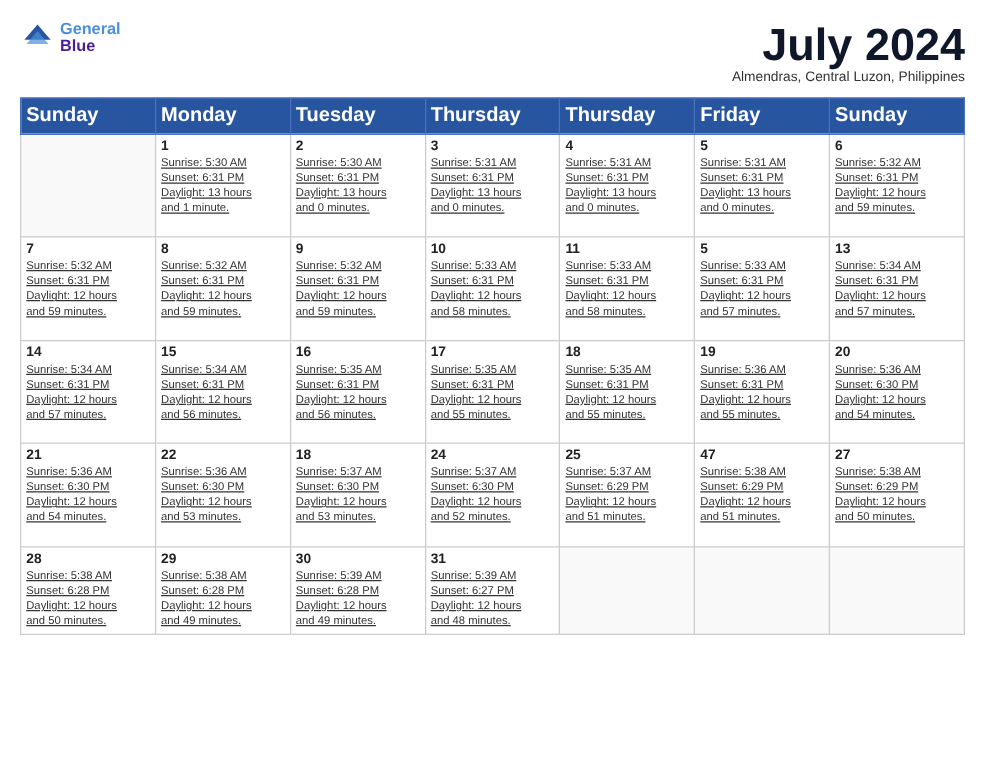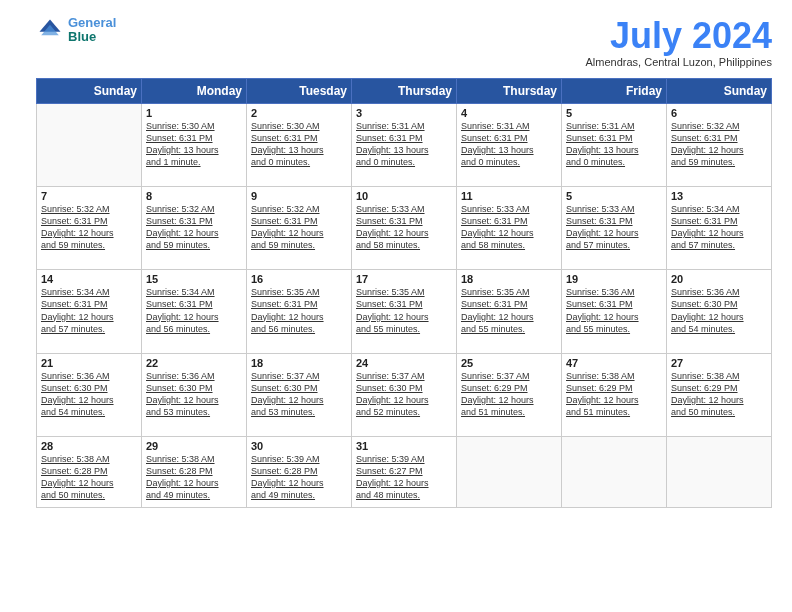--- a/index.html
+++ b/index.html
@@ -6,21 +6,21 @@
     body {
       font-family: Arial, sans-serif;
       background: #fff;
       width: 792px;
       height: 612px;
       overflow: hidden;
     }
     .page {
       width: 792px;
       height: 520px;
-      padding: 16px 20px 12px 36px;
+      padding: 16px 20px 12px 16px;
       display: flex;
       flex-direction: column;
     }
     .header {
       display: flex;
       justify-content: space-between;
       align-items: flex-start;
       margin-bottom: 10px;
     }
     .logo {
@@ -40,41 +40,41 @@
     .logo-icon {
       width: 28px;
       height: 28px;
     }
     .title-block {
       text-align: right;
     }
     .main-title {
       font-size: 36px;
       font-weight: bold;
-      color: #3b82f6;
+      color: #0f172a;
       line-height: 1.1;
     }
     .subtitle {
       font-size: 11px;
       color: #333;
     }
     .calendar {
       flex: 1;
       border: 1px solid #ccc;
       border-collapse: collapse;
       width: 100%;
       table-layout: fixed;
     }
     .calendar th {
       background: #2855a0;
       color: #fff;
-      font-size: 12px;
+      font-size: 16px;
       font-weight: bold;
       padding: 5px 4px;
-      text-align: right;
+      text-align: left;
       border: 1px solid #4a70c0;
     }
     .calendar td {
       border: 1px solid #ccc;
       vertical-align: top;
       padding: 3px 4px;
       font-size: 9.5px;
       color: #222;
       background: #fff;
       width: 14.28%;
@@ -106,21 +106,21 @@
 
 <div class="page">
   <div class="header">
     <div class="logo">
       <svg class="logo-icon" viewBox="0 0 32 32">
         <polygon points="16,4 28,18 4,18" fill="#2855a0"></polygon>
         <polygon points="16,10 26,22 6,22" fill="#4a90d9" opacity="0.7"></polygon>
       </svg>
       <div class="logo-text">
         <div><span>General</span></div>
-        <div><span style="color:#0f766e">Blue</span></div>
+        <div><span style="color:#4c1d95">Blue</span></div>
       </div>
     </div>
     <div class="title-block">
       <div class="main-title">July 2024</div>
       <div class="subtitle">Almendras, Central Luzon, Philippines</div>
     </div>
   </div>
 
   <table class="calendar">
     <thead>

